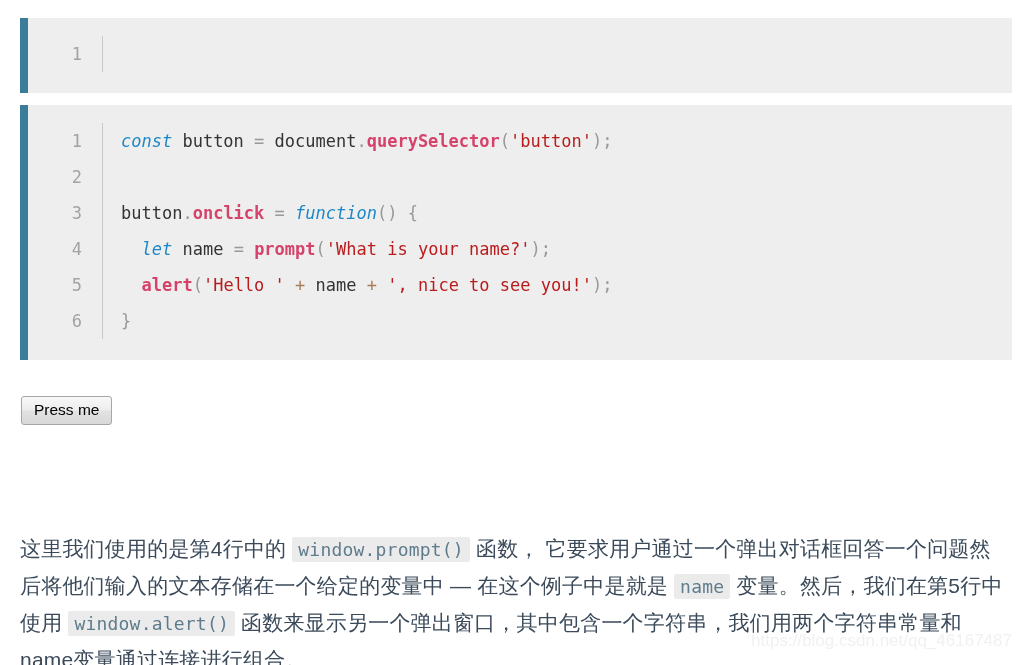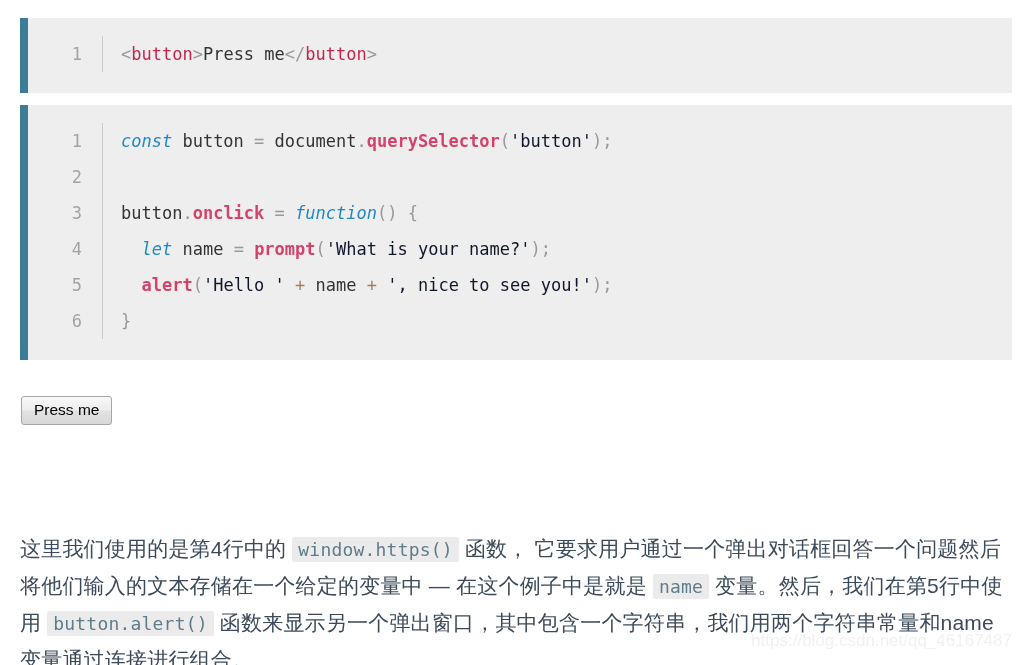--- a/index.html
+++ b/index.html
@@ -55,21 +55,21 @@
     white-space: pre;
     color: #333333;
   }
   .code-lines .cl { display: block; height: 36px; }
 
   
   .t-tag   { color: #c7254e; }
   .t-punc  { color: #999999; }
   .t-kw    { color: #1e88c7; font-style: italic; }
   .t-fn    { color: #d5426a; font-weight: bold; }
-  .t-str   { color: #0f172a; }
+  .t-str   { color: #b91c1c; }
   .t-plain { color: #333333; }
   .t-op    { color: #a67f59; }
 
   
   #press-me-button {
     position: absolute;
     left: 21px;
     top: 396px;
     font-family: "Liberation Sans", sans-serif;
     font-size: 15.5px;
@@ -114,35 +114,34 @@
   }
 </style>
 </head>
 <body>
 
 <div class="code-block" id="code-block-html">
   <div class="code-inner">
     <div class="gutter">
         <span class="ln">1</span>
       </div>
-    <div class="code-lines"><span class="cl"><span class="t-punc">&lt;</span><span class="t-tag">button</span><span class="t-punc">&gt;</span><span class="t-plain">Press me</span><span class="t-punc">&lt;/</span><span class="t-tag">button</span><span class="t-punc">&gt;</span></span></div>
   </div>
 </div>
 
 <div class="code-block" id="code-block-js">
   <div class="code-inner">
     <div class="gutter">
         <span class="ln">1</span>
         <span class="ln">2</span>
         <span class="ln">3</span>
         <span class="ln">4</span>
         <span class="ln">5</span>
         <span class="ln">6</span>
       </div>
     <div class="code-lines"><span class="cl"><span class="t-kw">const</span><span class="t-plain"> button </span><span class="t-punc">=</span><span class="t-plain"> document</span><span class="t-punc">.</span><span class="t-fn">querySelector</span><span class="t-punc">(</span><span class="t-str">'button'</span><span class="t-punc">);</span></span><span class="cl">&nbsp;</span><span class="cl"><span class="t-plain">button</span><span class="t-punc">.</span><span class="t-fn">onclick</span><span class="t-plain"> </span><span class="t-punc">=</span><span class="t-plain"> </span><span class="t-kw">function</span><span class="t-punc">() {</span></span><span class="cl"><span class="t-plain">  </span><span class="t-kw">let</span><span class="t-plain"> name </span><span class="t-punc">=</span><span class="t-plain"> </span><span class="t-fn">prompt</span><span class="t-punc">(</span><span class="t-str">'What is your name?'</span><span class="t-punc">);</span></span><span class="cl"><span class="t-plain">  </span><span class="t-fn">alert</span><span class="t-punc">(</span><span class="t-str">'Hello '</span><span class="t-plain"> </span><span class="t-op">+</span><span class="t-plain"> name </span><span class="t-op">+</span><span class="t-plain"> </span><span class="t-str">', nice to see you!'</span><span class="t-punc">);</span></span><span class="cl"><span class="t-punc">}</span></span></div>
   </div>
 </div>
 
 <button id="press-me-button">Press me</button>
 
-<p id="explanation-paragraph"><span>这里我们使用的是第4行中的 </span><code class="inline">window.https()</code><span> 函数， 它要求用户通过一个弹出对话框回答一个问题然后将他们输入的文本存储在一个给定的变量中 — 在这个例子中是就是 </span><code class="inline">name</code><span> 变量。然后，我们在第5行中使用 </span><code class="inline">button.alert()</code><span> 函数来显示另一个弹出窗口，其中包含一个字符串，我们用两个字符串常量和name变量通过连接进行组合。</span></p>
+<p id="explanation-paragraph"><span>这里我们使用的是第4行中的 </span><code class="inline">window.prompt()</code><span> 函数， 它要求用户通过一个弹出对话框回答一个问题然后将他们输入的文本存储在一个给定的变量中 — 在这个例子中是就是 </span><code class="inline">name</code><span> 变量。然后，我们在第5行中使用 </span><code class="inline">window.alert()</code><span> 函数来显示另一个弹出窗口，其中包含一个字符串，我们用两个字符串常量和name变量通过连接进行组合。</span></p>
 
 <div id="watermark">https://blog.csdn.net/qq_46167487</div>
 
 </body></html>

